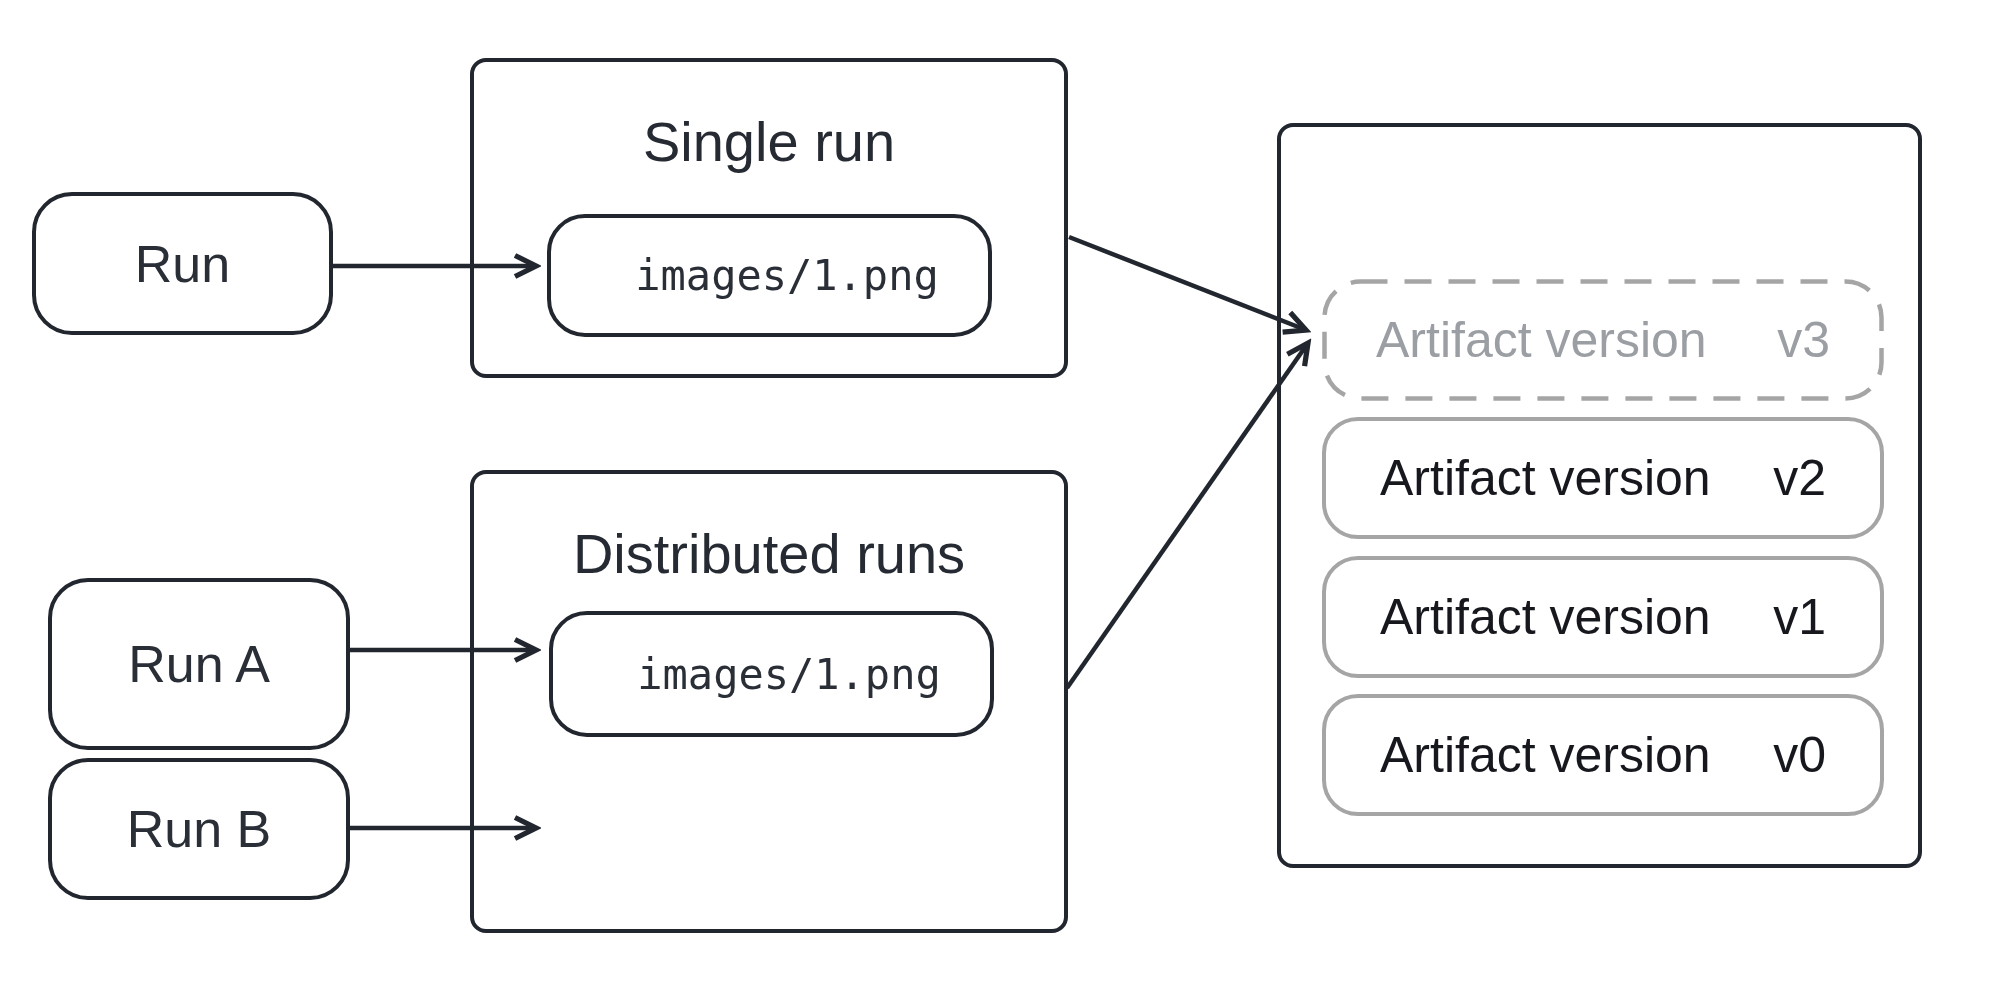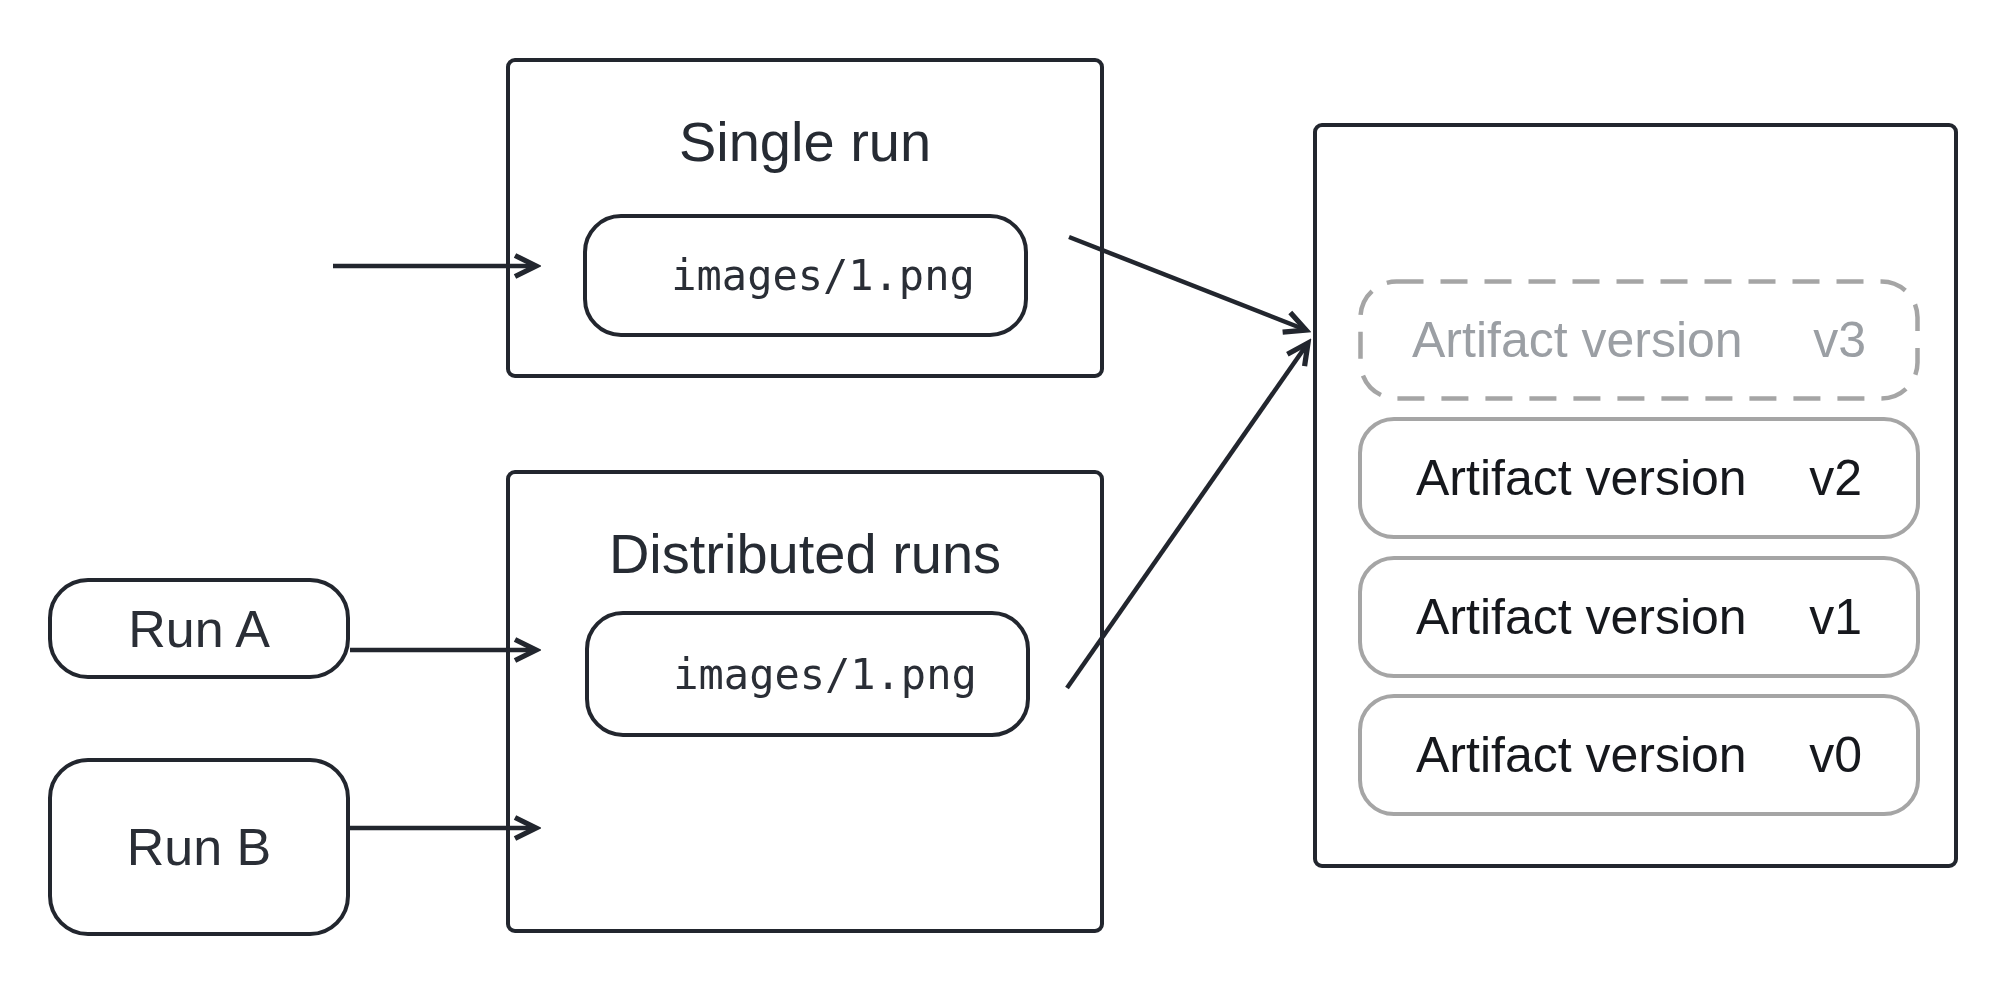--- a/index.html
+++ b/index.html
@@ -12,21 +12,21 @@
   body{font-family:"Liberation Sans","DejaVu Sans",sans-serif;color:var(--ink)}
   .canvas{
     position:relative;width:2010px;height:986px;background:#ffffff;overflow:hidden;
   }
   .node{
     position:absolute;background:#ffffff;border:4.5px solid var(--ink);
     display:flex;align-items:center;justify-content:center;
   }
   .run-box{width:301px;height:143px;border-radius:40px;font-size:52px;color:#2a2e36}
   .group{
-    position:absolute;background:#ffffff;border:4.5px solid var(--ink);border-radius:9px;margin-left:36px;
+    position:absolute;background:#ffffff;border:4.5px solid var(--ink);border-radius:16px;
   }
   .group-title{
     display:block;text-align:center;padding-top:52px;font-size:56px;line-height:1;color:#262b33;
   }
   .file-box{
     position:absolute;background:#ffffff;border:4.5px solid var(--ink);border-radius:38px;
     display:flex;align-items:center;justify-content:center;
     font-family:"DejaVu Sans Mono","Liberation Mono",monospace;font-size:42px;color:#2a2e36;padding-left:35px;
   }
   .version-row{
@@ -44,26 +44,29 @@
   .version-label,.version-tag{position:relative;z-index:2;line-height:1}
   .edges{
     position:absolute;left:0;top:0;width:2010px;height:986px;z-index:5;pointer-events:none;
   }
 </style>
 </head>
 <body>
 
 <div class="canvas">
 
+  <div class="node run-box" style="left:32px;top:192px">
+    <span>Run</span>
+  </div>
 
-  <div class="node run-box" style="left:48px;top:578px;width:302px;height:101px">
+  <div class="node run-box" style="left:48px;top:578px;width:302px;height:172px">
     <span>Run A</span>
   </div>
 
-  <div class="node run-box" style="left:48px;top:758px;width:302px;height:178px">
+  <div class="node run-box" style="left:48px;top:758px;width:302px;height:142px">
     <span>Run B</span>
   </div>
 
   <div class="group" style="left:470px;top:58px;width:598px;height:320px">
     <span class="group-title">Single run</span>
     <div class="file-box" style="left:73px;top:152px;width:445px;height:123px">
       <span>images/1.png</span>
     </div>
   </div>
 

